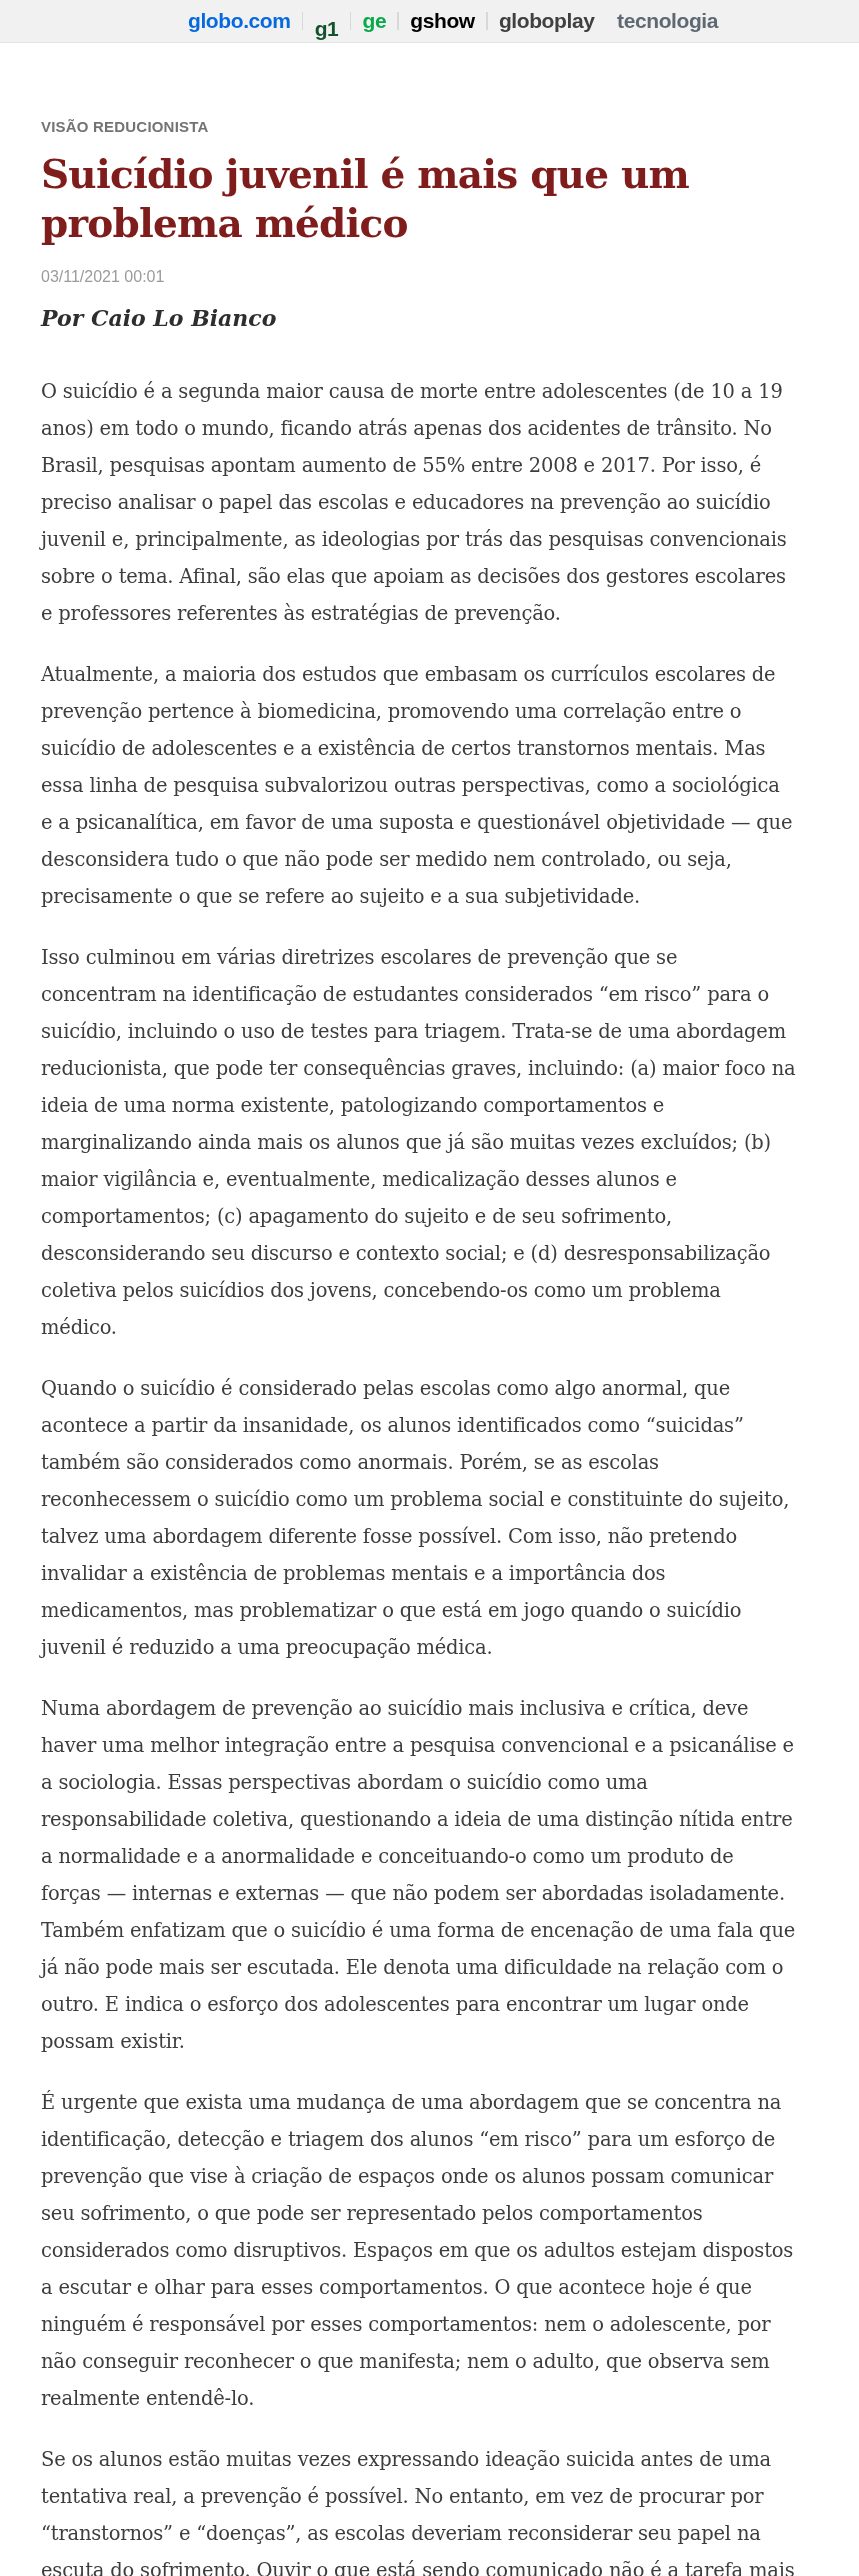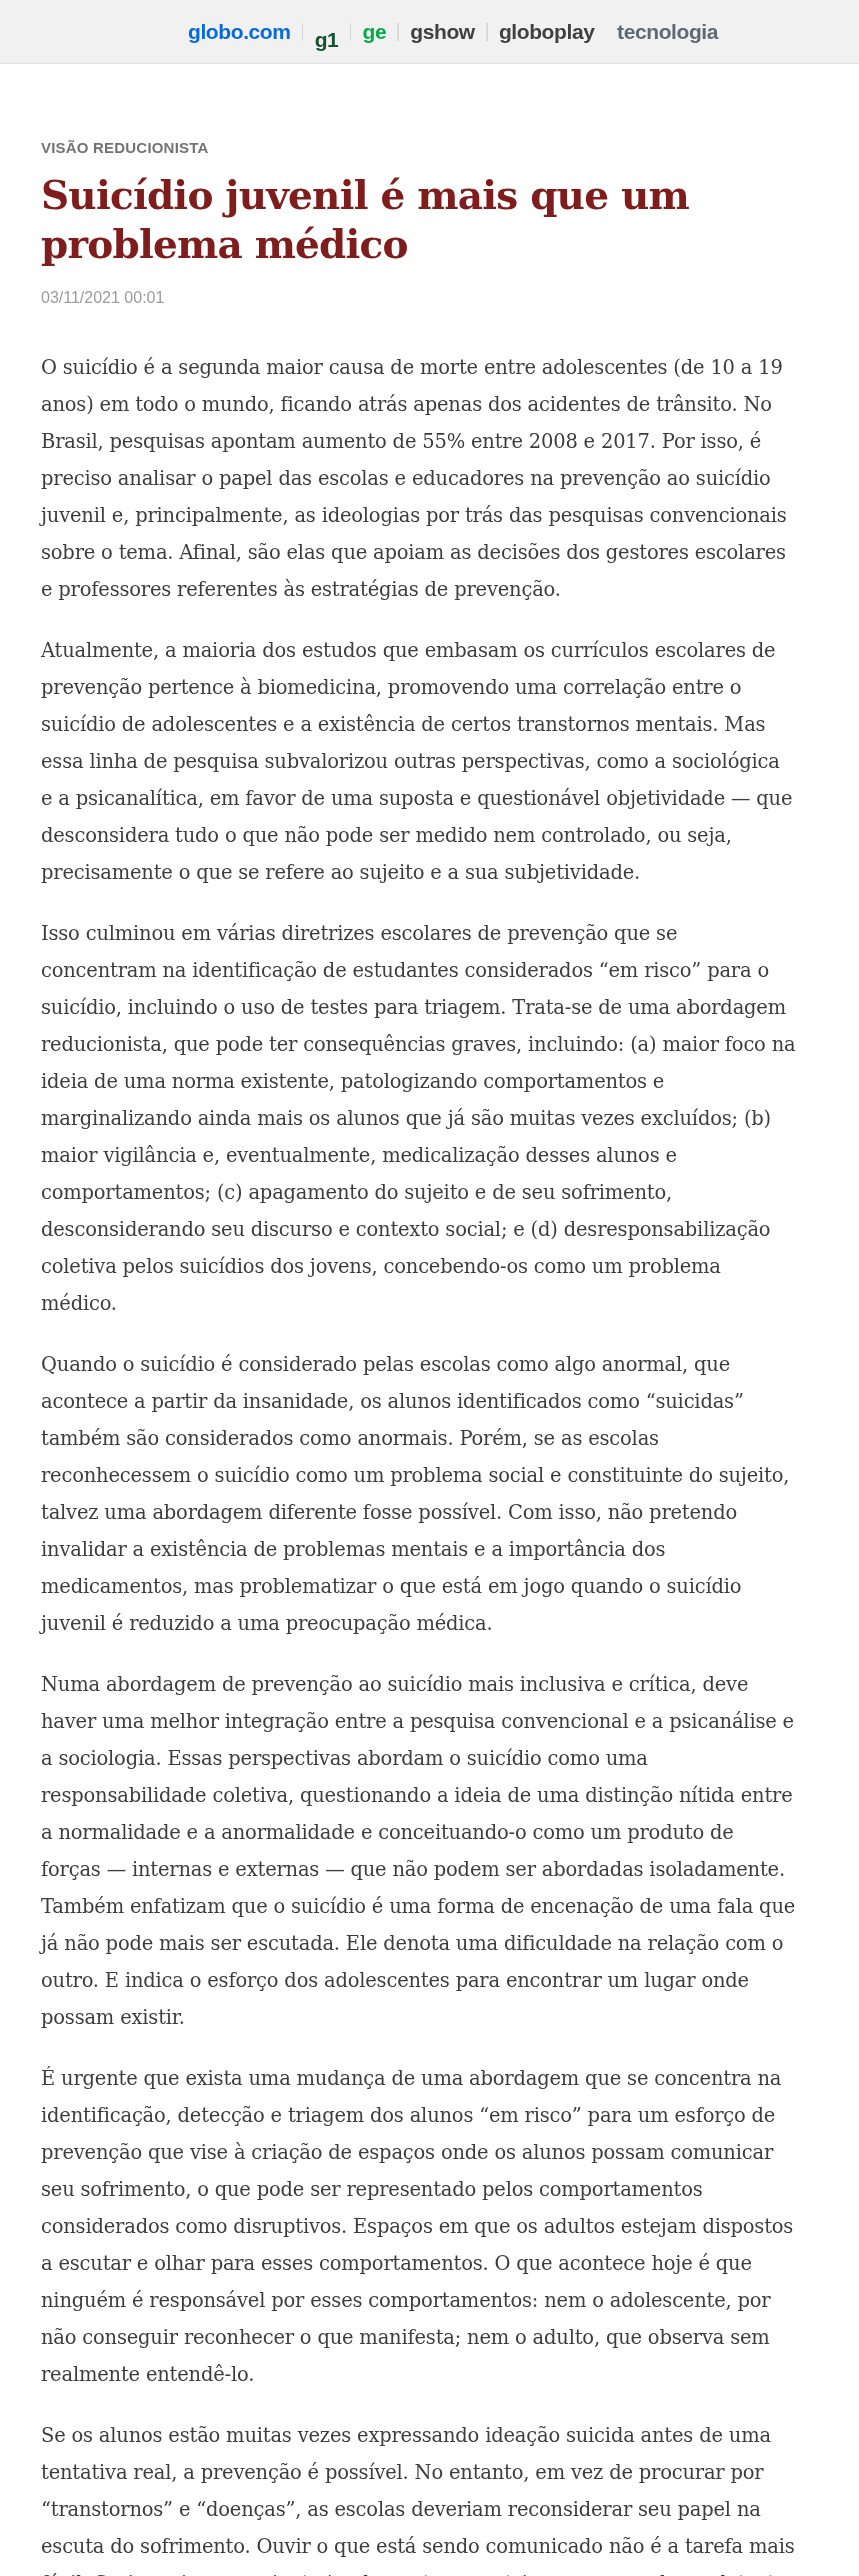--- a/index.html
+++ b/index.html
@@ -6,21 +6,21 @@
   html, body { background: #ffffff; }
   body {
     width: 860px;
     min-height: 2576px;
     font-family: "Liberation Sans", sans-serif;
     color: #3d3d3d;
   }
 
   
   .topbar {
-    height: 64px;
+    height: 43px;
     background: #f1f1f1;
     border-bottom: 0.8px solid #e4e4e4;
     display: flex;
     align-items: center;
     padding-left: 188px;
   }
   .topbar a {
     text-decoration: none;
     font-weight: bold;
     font-size: 21px;
@@ -92,34 +92,35 @@
 </head>
 <body>
 
 <header class="topbar">
   <a style="color: rgb(6, 105, 222);">globo.com</a>
   <span class="sep"></span>
   <a style="color: #14532d; margin-top: 16px;">g1</a>
   <span class="sep"></span>
   <a style="color: rgb(6, 170, 72);">ge</a>
   <span class="sep"></span>
-  <a style="color: #404040; text-align: center;">gshow</a>
+  <a style="color: #000000; text-align: center;">gshow</a>
   <span class="sep"></span>
   <a style="color: #404040;">globoplay</a>
   <span class="current" style="color: rgb(95, 105, 115);">tecnologia</span>
 </header>
 
 <main class="article">
 
   <div class="kicker">VISÃO REDUCIONISTA</div>
 
   <h1 class="headline">Suicídio juvenil é mais que um problema médico</h1>
 
   <div class="pubdate">03/11/2021 00:01</div>
 
+  <div class="byline">Por Caio Lo Bianco</div>
 
   <div class="body-text">
     <p>O suicídio é a segunda maior causa de morte entre adolescentes (de 10 a 19 anos) em todo o mundo, ficando atrás apenas dos acidentes de trânsito. No Brasil, pesquisas apontam aumento de 55% entre 2008 e 2017. Por isso, é preciso analisar o papel das escolas e educadores na prevenção ao suicídio juvenil e, principalmente, as ideologias por trás das pesquisas convencionais sobre o tema. Afinal, são elas que apoiam as decisões dos gestores escolares e professores referentes às estratégias de prevenção.</p>
     <p>Atualmente, a maioria dos estudos que embasam os currículos escolares de prevenção pertence à biomedicina, promovendo uma correlação entre o suicídio de adolescentes e a existência de certos transtornos mentais. Mas essa linha de pesquisa subvalorizou outras perspectivas, como a sociológica e a psicanalítica, em favor de uma suposta e questionável objetividade — que desconsidera tudo o que não pode ser medido nem controlado, ou seja, precisamente o que se refere ao sujeito e a sua subjetividade.</p>
     <p>Isso culminou em várias diretrizes escolares de prevenção que se concentram na identificação de estudantes considerados “em risco” para o suicídio, incluindo o uso de testes para triagem. Trata-se de uma abordagem reducionista, que pode ter consequências graves, incluindo: (a) maior foco na ideia de uma norma existente, patologizando comportamentos e marginalizando ainda mais os alunos que já são muitas vezes excluídos; (b) maior vigilância e, eventualmente, medicalização desses alunos e comportamentos; (c) apagamento do sujeito e de seu sofrimento, desconsiderando seu discurso e contexto social; e (d) desresponsabilização coletiva pelos suicídios dos jovens, concebendo-os como um problema médico.</p>
     <p>Quando o suicídio é considerado pelas escolas como algo anormal, que acontece a partir da insanidade, os alunos identificados como “suicidas” também são considerados como anormais. Porém, se as escolas reconhecessem o suicídio como um problema social e constituinte do sujeito, talvez uma abordagem diferente fosse possível. Com isso, não pretendo invalidar a existência de problemas mentais e a importância dos medicamentos, mas problematizar o que está em jogo quando o suicídio juvenil é reduzido a uma preocupação médica.</p>
     <p>Numa abordagem de prevenção ao suicídio mais inclusiva e crítica, deve haver uma melhor integração entre a pesquisa convencional e a psicanálise e a sociologia. Essas perspectivas abordam o suicídio como uma responsabilidade coletiva, questionando a ideia de uma distinção nítida entre a normalidade e a anormalidade e conceituando-o como um produto de forças — internas e externas — que não podem ser abordadas isoladamente. Também enfatizam que o suicídio é uma forma de encenação de uma fala que já não pode mais ser escutada. Ele denota uma dificuldade na relação com o outro. E indica o esforço dos adolescentes para encontrar um lugar onde possam existir.</p>
     <p>É urgente que exista uma mudança de uma abordagem que se concentra na identificação, detecção e triagem dos alunos “em risco” para um esforço de prevenção que vise à criação de espaços onde os alunos possam comunicar seu sofrimento, o que pode ser representado pelos comportamentos considerados como disruptivos. Espaços em que os adultos estejam dispostos a escutar e olhar para esses comportamentos. O que acontece hoje é que ninguém é responsável por esses comportamentos: nem o adolescente, por não conseguir reconhecer o que manifesta; nem o adulto, que observa sem realmente entendê-lo.</p>
     <p>Se os alunos estão muitas vezes expressando ideação suicida antes de uma tentativa real, a prevenção é possível. No entanto, em vez de procurar por “transtornos” e “doenças”, as escolas deveriam reconsiderar seu papel na escuta do sofrimento. Ouvir o que está sendo comunicado não é a tarefa mais fácil. Seria mais conveniente implementar uma triagem que pudesse detectar estudantes “suicidas”, com uma medicação milagrosa. Os seres humanos, porém, são muito mais complexos. Se fosse tão simples, já teríamos alcançado resultados melhores.</p>
   </div>

